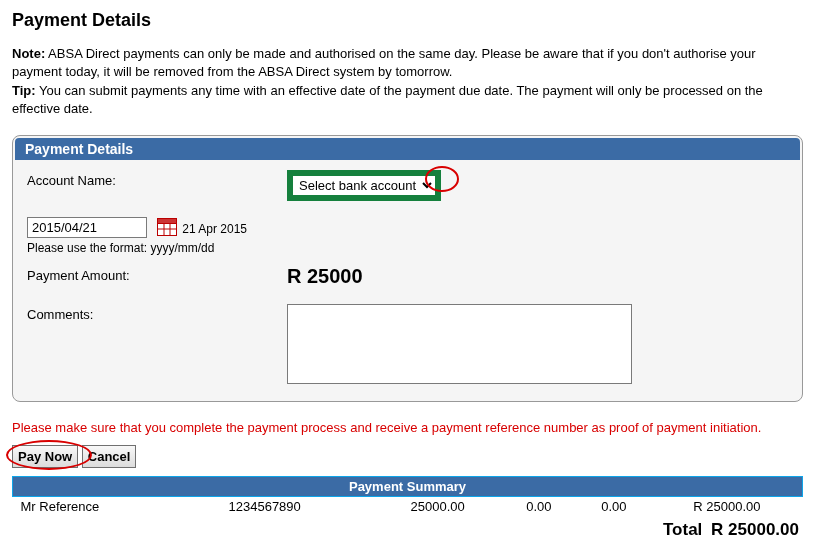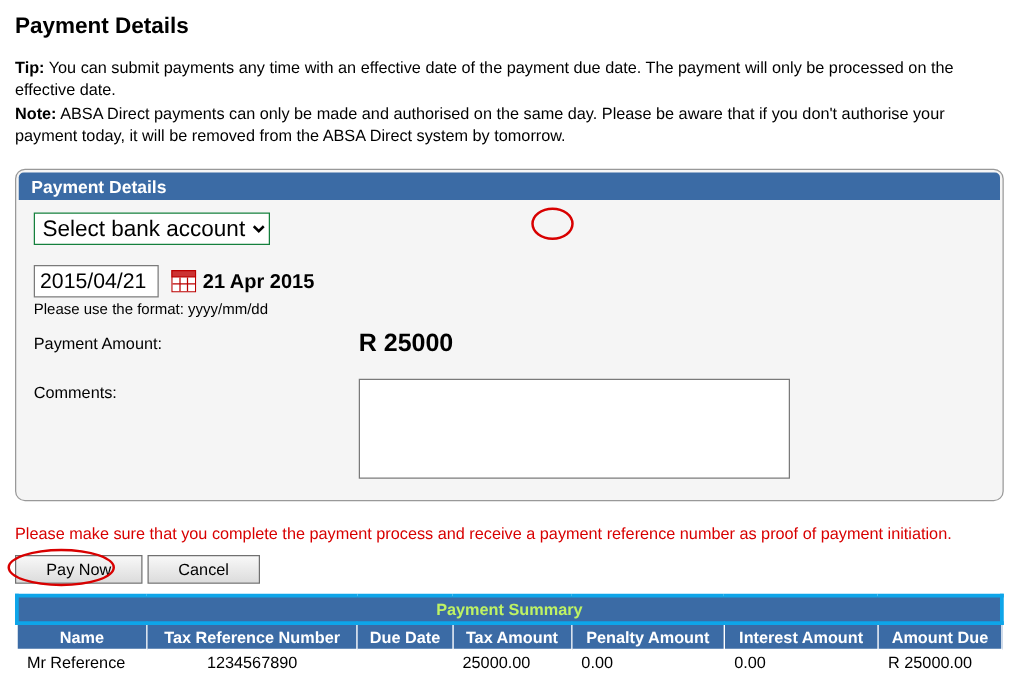--- a/index.html
+++ b/index.html
@@ -48,50 +48,50 @@
     position: relative;
   }
   .form-row.tight { margin-bottom: 6px; }
   .form-label {
     width: 260px;
     flex: 0 0 260px;
     padding-top: 3px;
   }
   .form-control { flex: 1; }
   select.bank {
-    font-size: 18px;
+    font-size: 13px;
     padding: 1px 2px;
     background: #fff;
-    border: 1px solid #15803d;
+    border: 6px solid #15803d;
   }
   .red-circle {
     position: absolute;
     border: 2px solid #d80000;
     border-radius: 50%;
     pointer-events: none;
   }
   .circle-dropdown {
     width: 34px; height: 26px;
     left: 398px; top: -4px;
   }
   input.date-input {
-    width: 100px;
-    font-size: 17px;
+    width: 120px;
+    font-size: 13px;
     padding: 2px 4px;
     border: 1px solid #7a7a7a;
     background: #fff;
   }
   .cal-icon {
     display: inline-block;
     vertical-align: middle;
     margin: 0 2px 0 6px;
   }
   .date-display {
-    font-weight: bold;
-    font-size: 16px;
+    font-weight: normal;
+    font-size: 12px;
     vertical-align: middle;
   }
   .format-hint {
     font-size: 12px;
     color: #000;
     margin-top: 2px;
   }
   .amount-display {
     font-weight: bold;
     font-size: 20px;
@@ -111,84 +111,86 @@
     margin: 18px 0 10px 0;
     font-size: 13px;
   }
   .button-row {
     margin-bottom: 8px;
     position: relative;
   }
   button.std {
     background: linear-gradient(#f8f8f8,#dcdcdc);
     border: 1px solid #707070;
-    padding: 3px 24px;
+    padding: 3px 5px;
     font-size: 13px;
     cursor: pointer;
     color: #000;
+    font-weight: bold;
   }
   .circle-paynow {
     width: 86px; height: 30px;
     left: -6px; top: -5px;
   }
   table.summary {
     width: 100%;
     border-collapse: collapse;
     font-size: 13px;
   }
   table.summary .title-row td {
     background: #3b6ba5;
-    color: #bef264;
+    color: #ffffff;
     font-weight: bold;
     text-align: center;
-    border: 3px solid #0ea5e9;
+    border: 1px solid #0ea5e9;
     padding: 2px;
   }
   table.summary th {
     background: #3b6ba5;
     color: #fff;
     font-weight: bold;
     text-align: center;
     border: 1px solid #fff;
     padding: 2px 6px;
     font-size: 13px;
   }
   table.summary td.data {
     padding: 2px 8px;
     border: none;
   }
-  table.summary td.right { text-align: left; }
+  table.summary td.right { text-align: center; }
   table.summary td.center { text-align: center; }
   .total-row {
     text-align: right;
     font-size: 17px;
     font-weight: bold;
     padding: 4px 4px 0 0;
   }
   .total-row .lbl { margin-right: 4px; }
 </style>
 </head>
 <body>
 
 <h2>Payment Details</h2>
 
 <div class="intro">
   <p>
-    <b>Tip:</b><span> You can submit payments any time with an effective date of the payment due date. The payment will only be processed on the effective date.</span>
+    <b>Note:</b><span> ABSA Direct payments can only be made and authorised on the same day. Please be aware that if you don't authorise your payment today, it will be removed from the ABSA Direct system by tomorrow.</span>
   </p>
   <p>
-    <b>Note:</b><span> ABSA Direct payments can only be made and authorised on the same day. Please be aware that if you don't authorise your payment today, it will be removed from the ABSA Direct system by tomorrow.</span>
+    <b>Tip:</b><span> You can submit payments any time with an effective date of the payment due date. The payment will only be processed on the effective date.</span>
   </p>
 </div>
 
 <div class="panel">
   <div class="panel-header">Payment Details</div>
   <div class="panel-body">
 
     <div class="form-row">
+      <div class="form-label">Account Name:</div>
       <div class="form-control">
         <select class="bank">
           <option>Select bank account</option>
         </select>
       </div>
       <div class="red-circle circle-dropdown"></div>
     </div>
 
     <div class="form-row tight">
       <div class="form-control">
@@ -229,29 +231,20 @@
 <div class="button-row">
   <button class="std">Pay Now</button>
   <button class="std">Cancel</button>
   <div class="red-circle circle-paynow"></div>
 </div>
 
 <table class="summary">
   <tbody>
       <tr class="title-row">
     <td colspan="7">Payment Summary</td>
-  </tr>
-  <tr>
-    <th>Name</th>
-    <th>Tax Reference Number</th>
-    <th>Due Date</th>
-    <th>Tax Amount</th>
-    <th>Penalty Amount</th>
-    <th>Interest Amount</th>
-    <th>Amount Due</th>
   </tr>
   <tr>
     <td class="data">Mr Reference</td>
     <td class="data center">1234567890</td>
     <td class="data center"></td>
     <td class="data right">25000.00</td>
     <td class="data right">0.00</td>
     <td class="data right">0.00</td>
     <td class="data right">R 25000.00</td>
   </tr>

